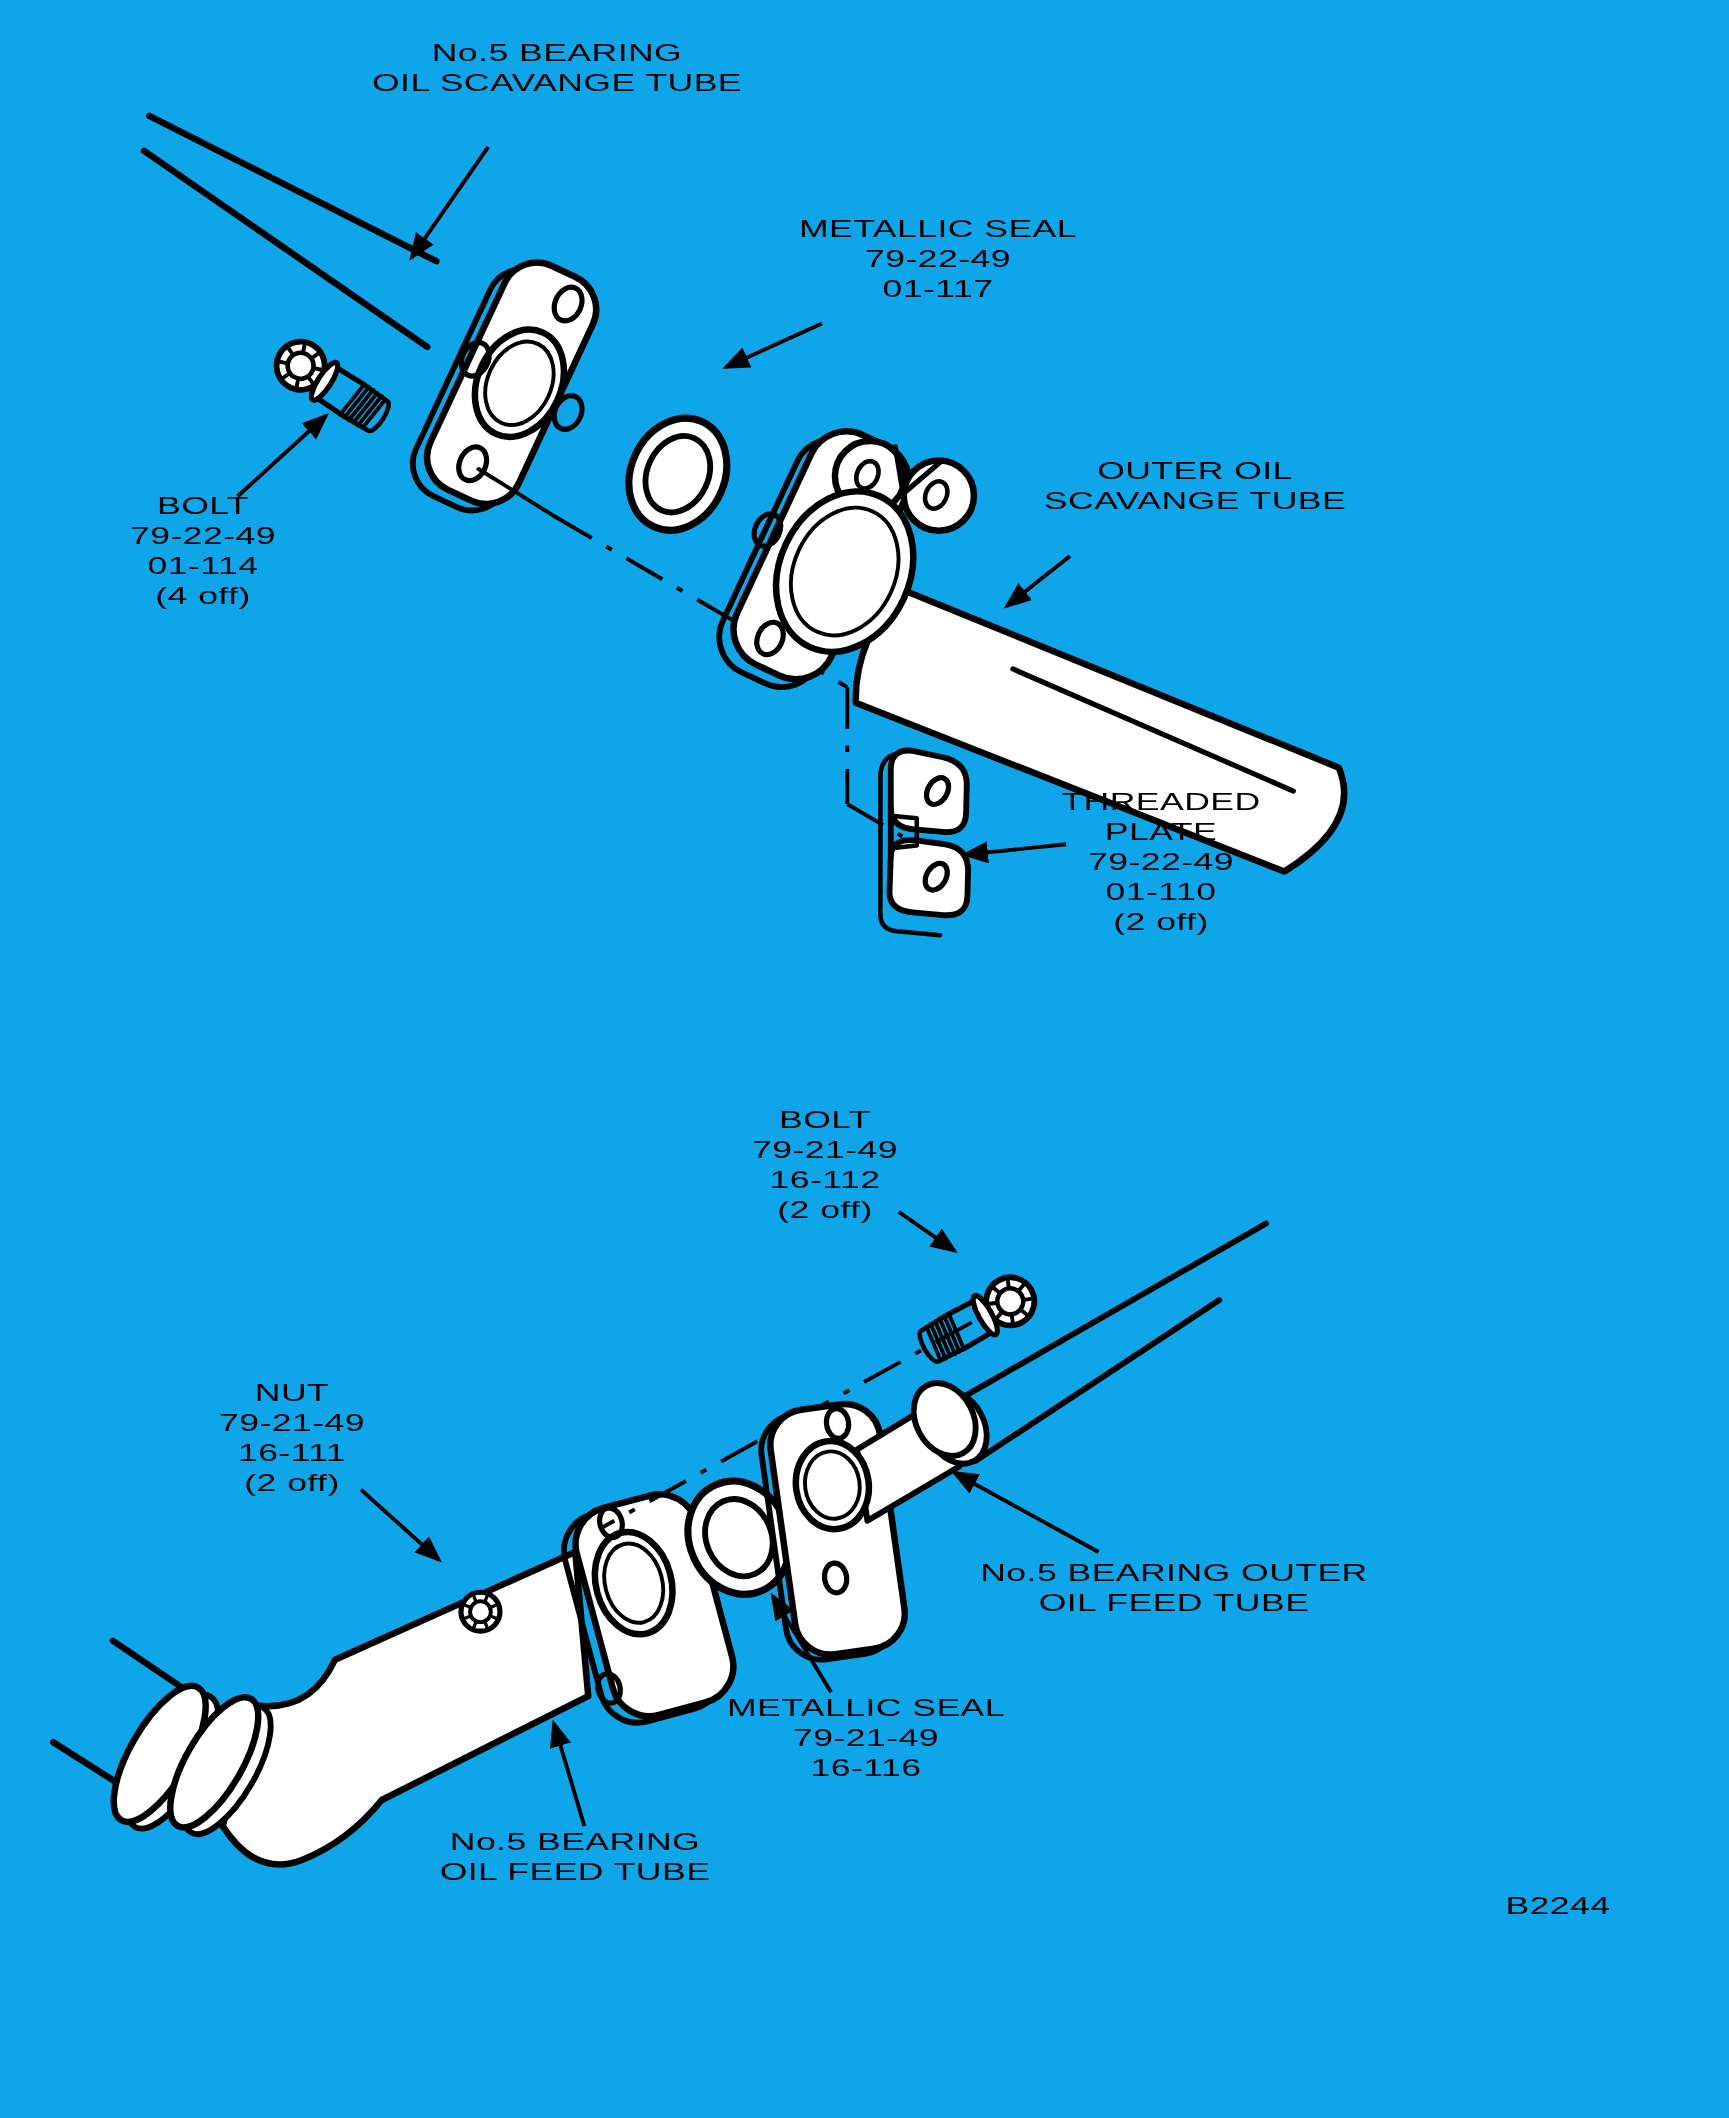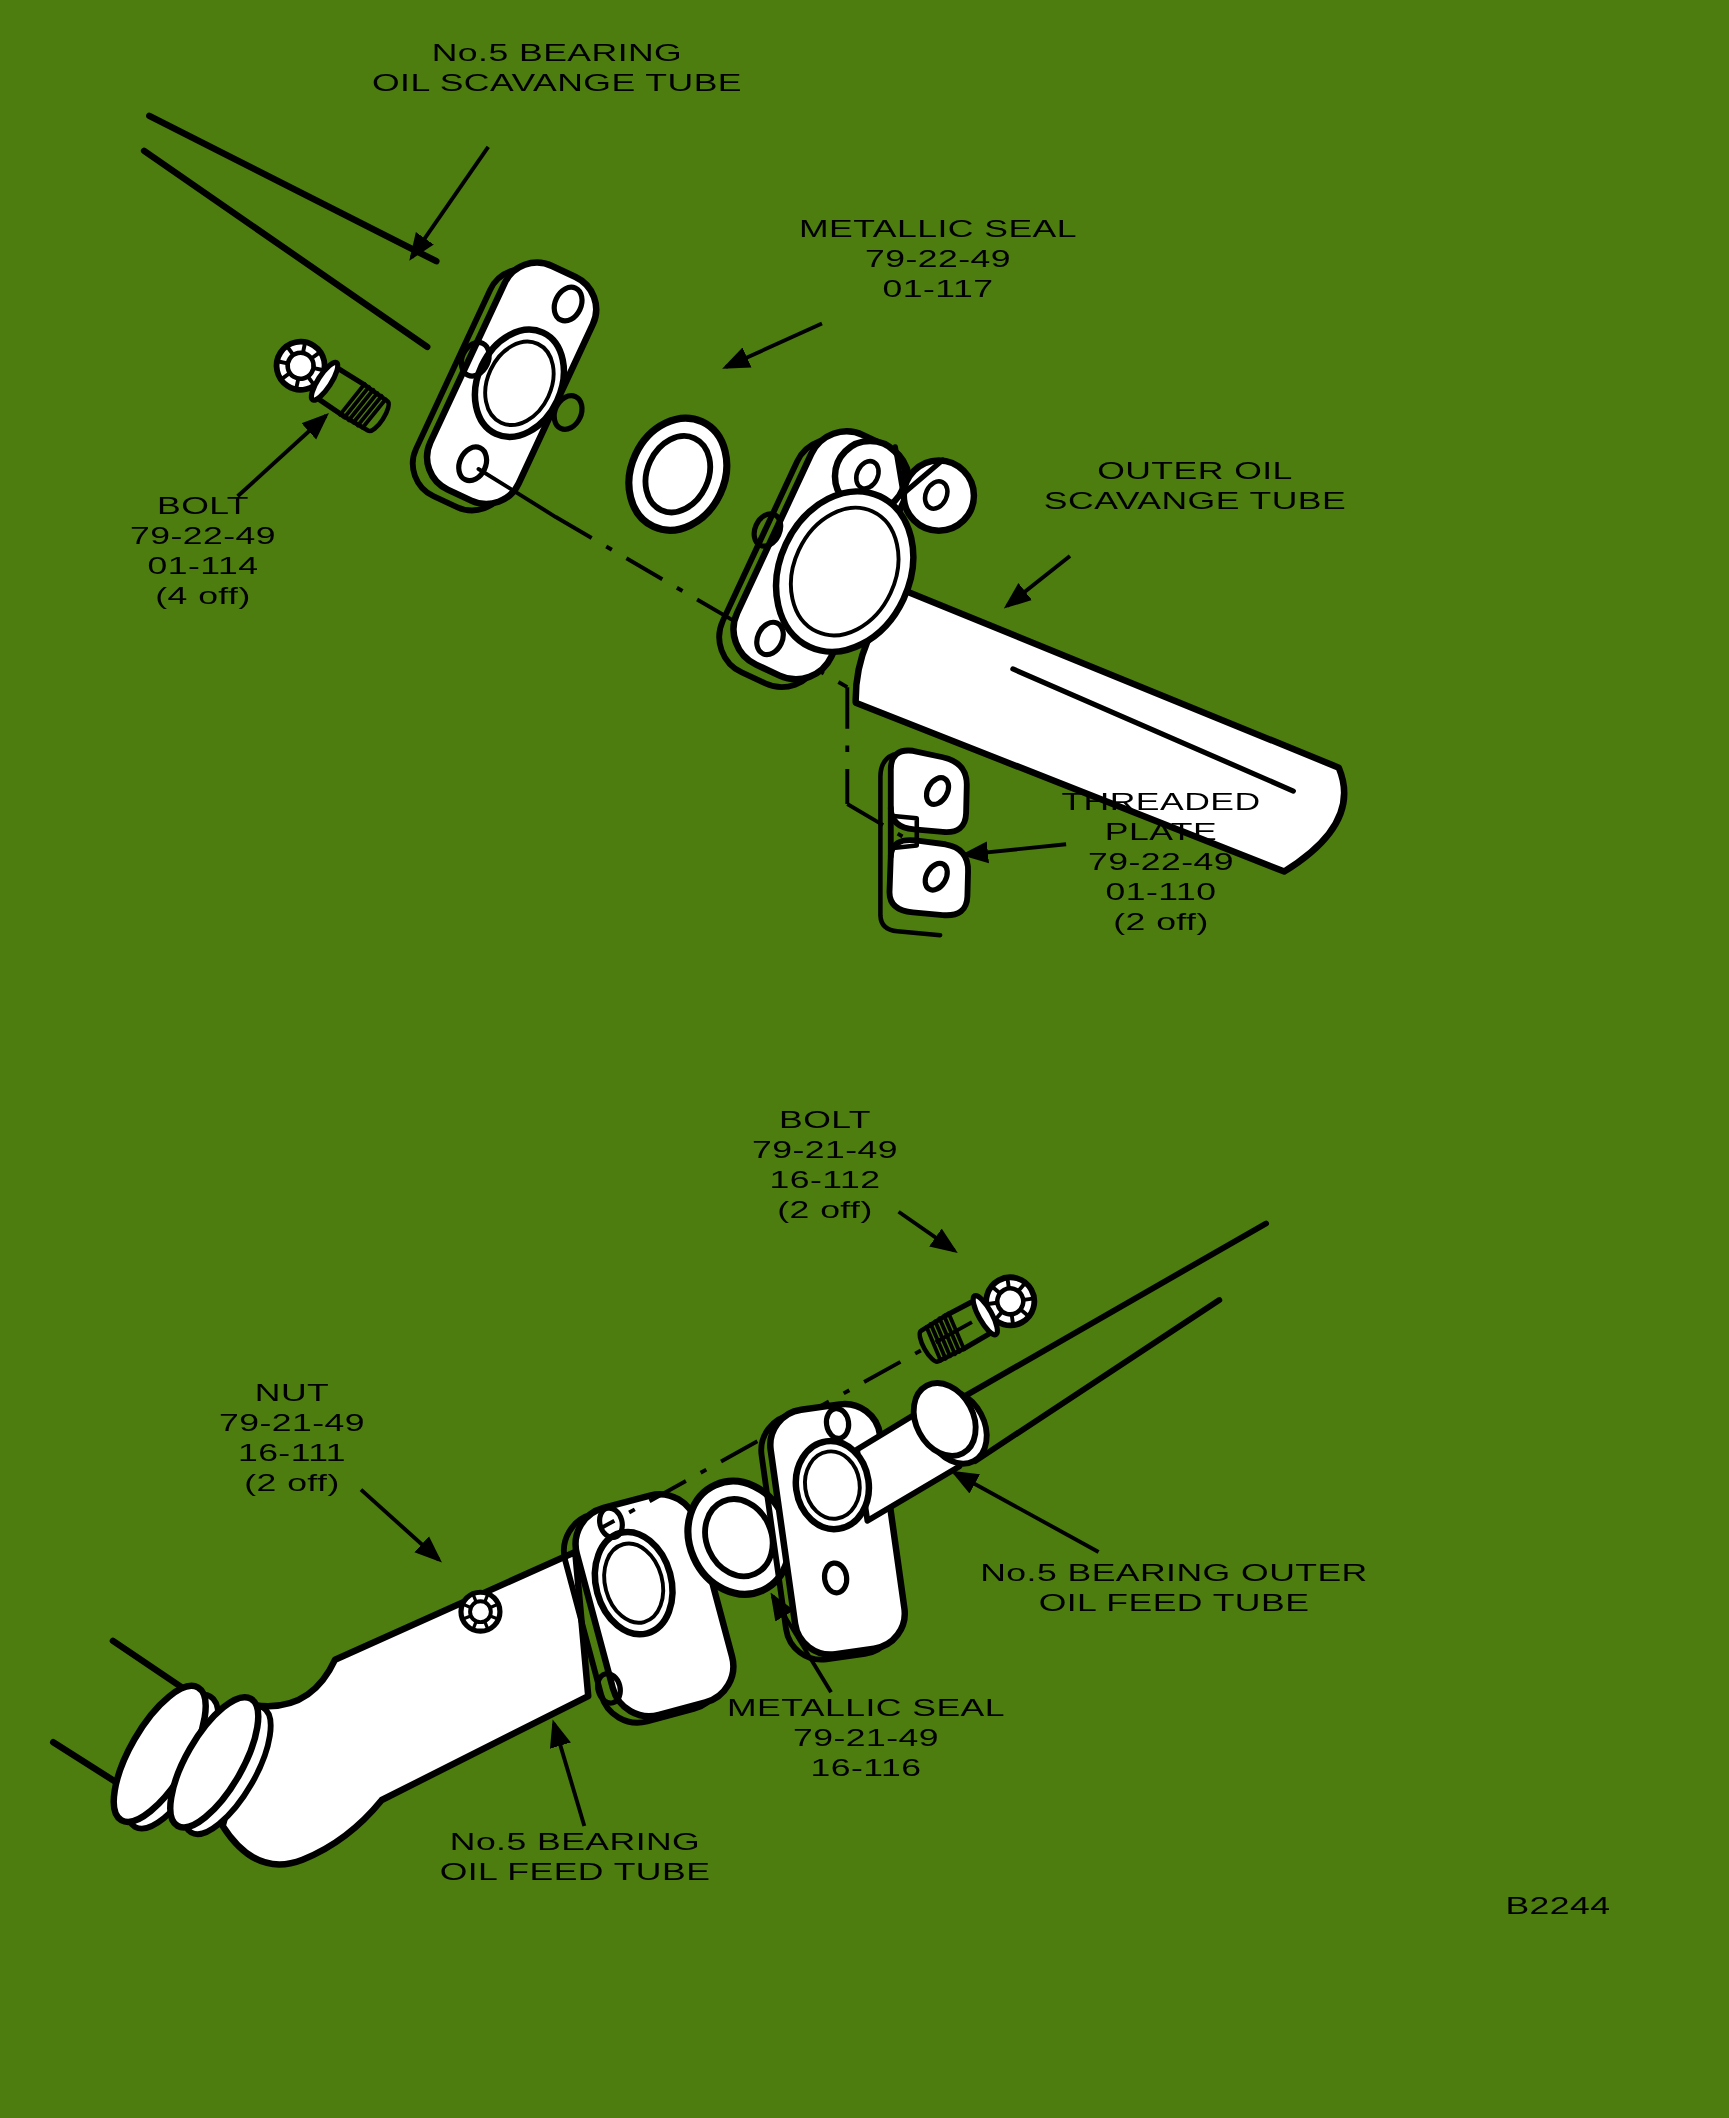--- a/index.html
+++ b/index.html
@@ -1,17 +1,17 @@
 <!DOCTYPE html>
 <html style="font-size:10.4px"><head>
 <meta charset="utf-8">
 <style>
   html,body{margin:0;padding:0;background:#ffffff;}
   .canvas{
-    position:relative;width:1729px;height:2119px;background:#4d7c0f;
+    position:relative;width:1729px;height:2119px;background:#0ea5e9;
     font-family:"Liberation Sans",sans-serif;overflow:hidden;
   }
   .canvas svg{position:absolute;left:0;top:0;}
   .lbl{
     position:absolute;color:#000;font-size:23.4px;line-height:30px;
     text-align:center;white-space:pre-line;letter-spacing:0.3px;
     transform:translateX(-50%) scaleX(1.52);transform-origin:50% 0;
   }
   .ln{stroke:#000;fill:none;stroke-linecap:round;stroke-linejoin:round;}
   .part{stroke:#000;fill:#ffffff;stroke-linecap:round;stroke-linejoin:round;}

